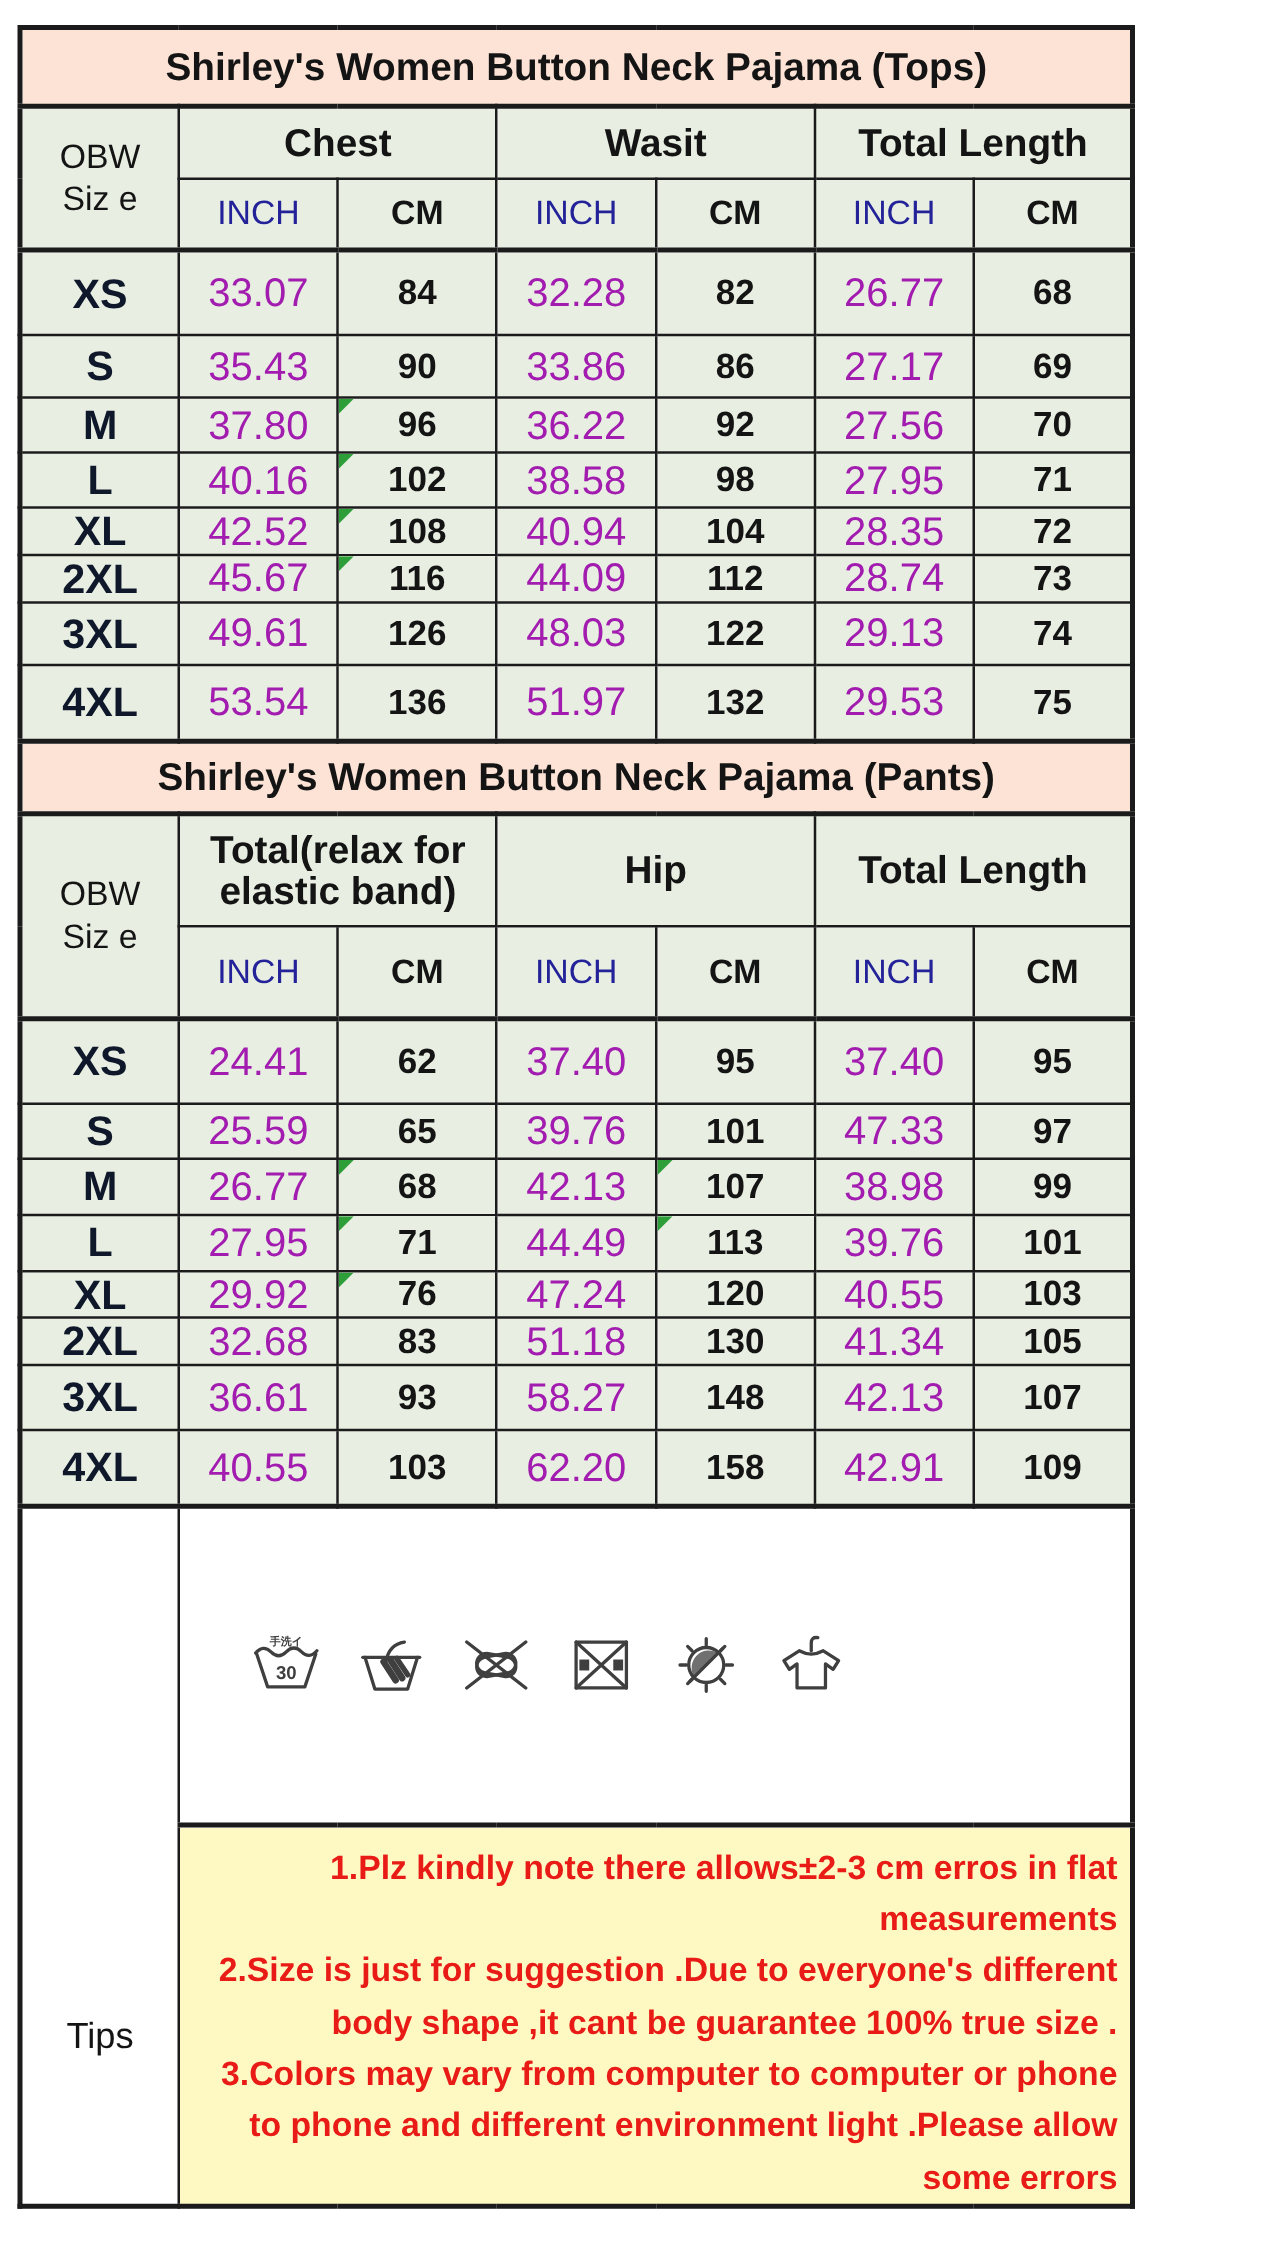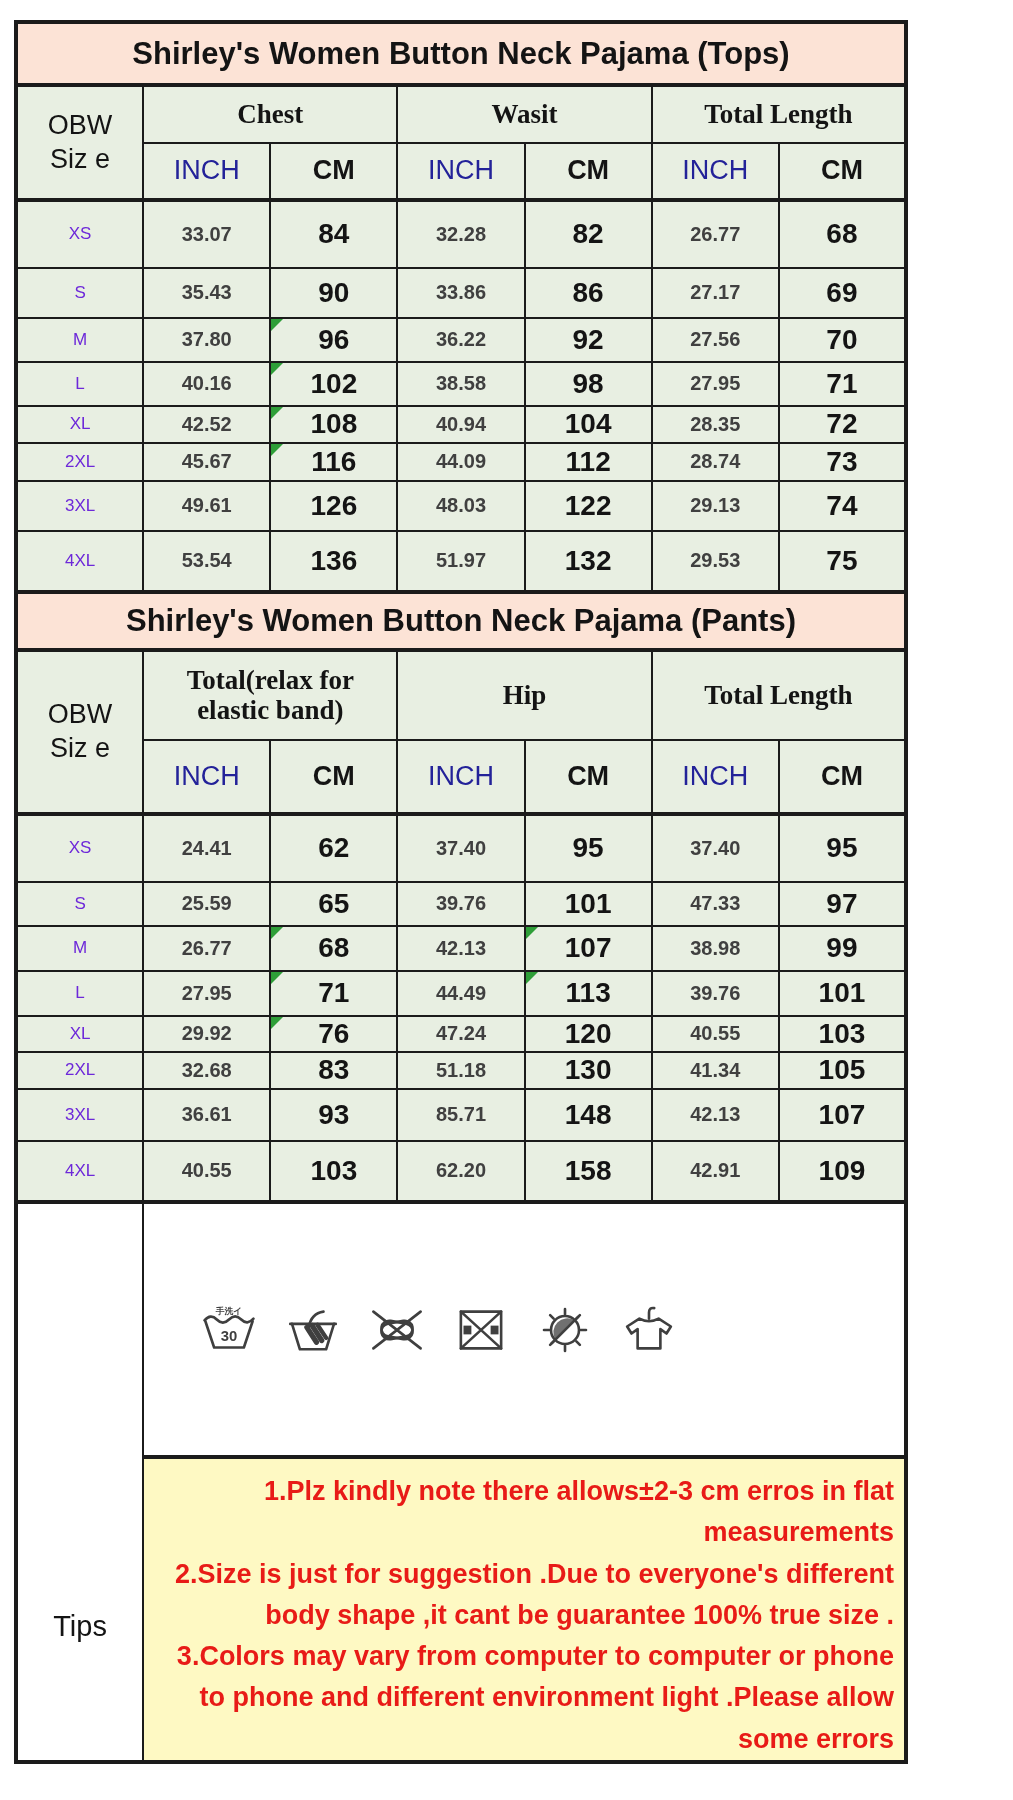--- a/index.html
+++ b/index.html
@@ -13,25 +13,25 @@
   tr.h36{height:36px}tr.h37{height:37px}tr.h38{height:38px}tr.h44{height:44px}tr.h45{height:45px}
   tr.h50{height:50px}tr.h52{height:52px}tr.h57{height:57px}tr.h58{height:58px}tr.h61{height:61px}
   tr.h63{height:63px}tr.h68{height:68px}tr.h74{height:74px}tr.h90{height:90px}
   tr.h255{height:255px}tr.h295{height:295px}
   tr.thick td{border-top-width:4px;}
   .title{background:#fce3d6;font-size:31px;font-weight:bold;color:#141414;
          border-top-width:4px;border-bottom-width:4px;}
   .g{background:#e8efe2;}
   .sizehead{font-size:27px;color:#141414;font-weight:400;}
   .sizehead div{line-height:1.25;}
-  .ghead{font-size:27px;font-weight:bold;color:#141414;padding:0 8px;font-family:Liberation Serif, serif;}
+  .ghead{font-size:31px;font-weight:bold;color:#141414;padding:0 8px;}
   .unit-inch{font-size:27px;font-weight:normal;color:#232299;}
   .unit-cm{font-size:27px;font-weight:bold;color:#141414;}
-  .size{font-size:17px;font-weight:400;color:#6d28d9;}
-  .inch{font-size:20px;font-weight:bold;color:#404040;}
+  .size{font-size:33px;font-weight:700;color:#0f172a;}
+  .inch{font-size:32px;font-weight:normal;color:#a21caf;}
   .cm{font-size:28px;font-weight:bold;color:#141414;}
   .tri{position:relative;}
   .tri::before{content:"";position:absolute;top:0;left:0;width:0;height:0;
                border-top:12px solid #2e9e38;border-right:12px solid transparent;}
   .tipscell{background:#ffffff;vertical-align:bottom;padding-bottom:118px;
             font-size:29px;color:#141414;}
   .iconcell{background:#ffffff;}
   .icons{display:flex;justify-content:center;align-items:center;gap:28px;padding-right:170px;}
   .icons svg{display:block;}
   .tipstext{background:#fef9c3;border-top-width:4px;text-align:right;vertical-align:top;
@@ -217,21 +217,21 @@
     <td class="g cm">83</td>
     <td class="g inch">51.18</td>
     <td class="g cm">130</td>
     <td class="g inch">41.34</td>
     <td class="g cm">105</td>
   </tr>
   <tr class="h52">
     <td class="g size">3XL</td>
     <td class="g inch">36.61</td>
     <td class="g cm">93</td>
-    <td class="g inch">85.71</td>
+    <td class="g inch">58.27</td>
     <td class="g cm">148</td>
     <td class="g inch">42.13</td>
     <td class="g cm">107</td>
   </tr>
   <tr class="h61">
     <td class="g size">4XL</td>
     <td class="g inch">40.55</td>
     <td class="g cm">103</td>
     <td class="g inch">62.20</td>
     <td class="g cm">158</td>

